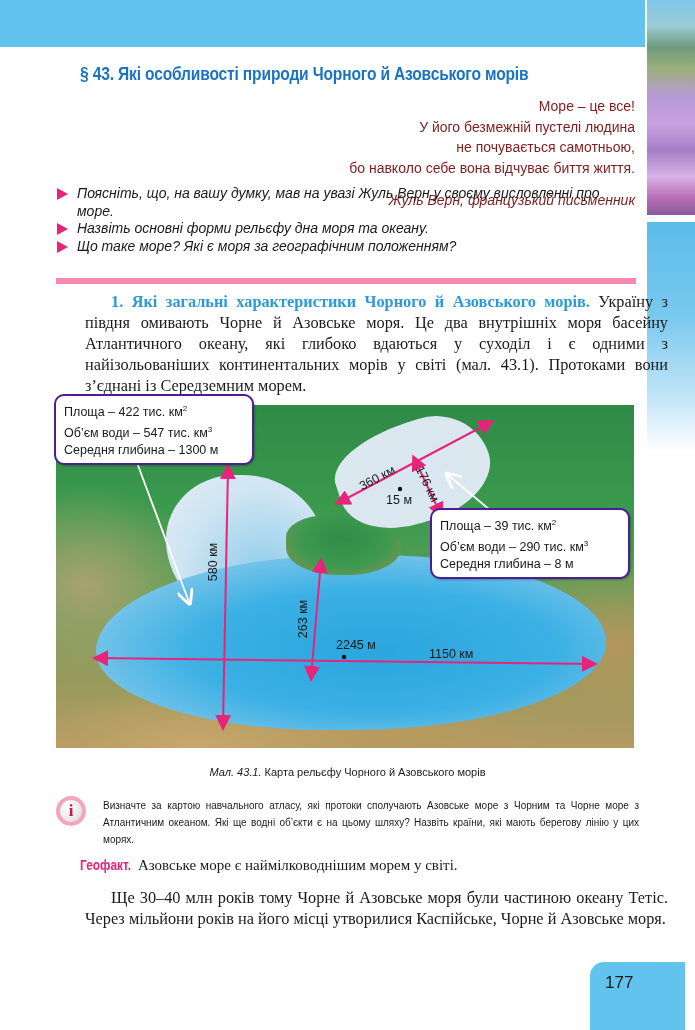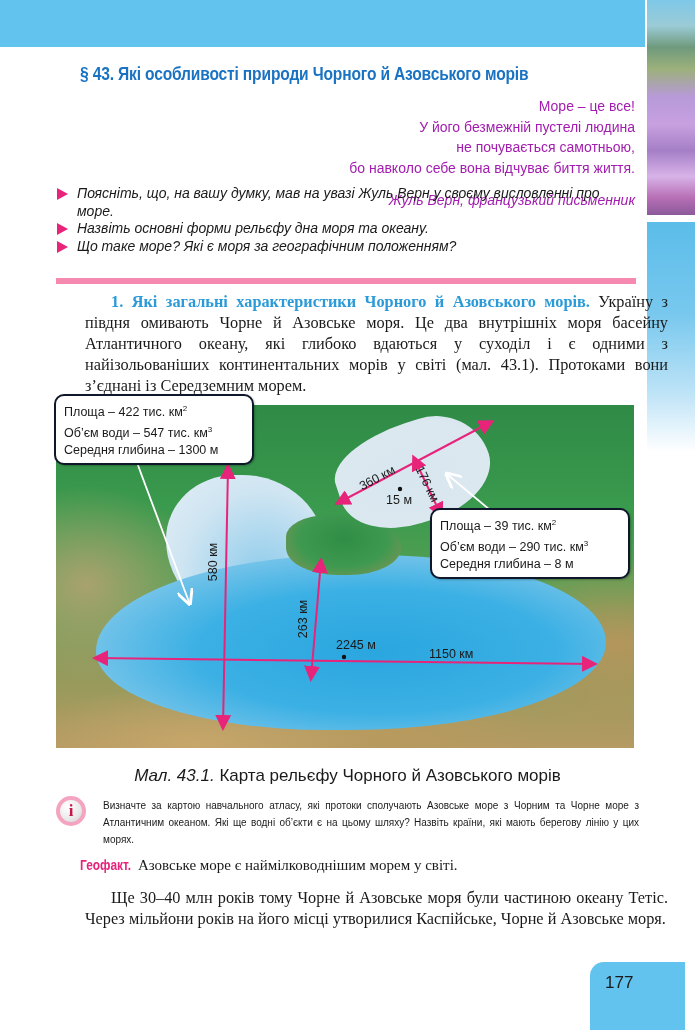--- a/index.html
+++ b/index.html
@@ -3,21 +3,21 @@
 <meta charset="utf-8">
 <style>
   html, body { margin:0; padding:0; }
   body { width:695px; height:1030px; position:relative; background:#ffffff; overflow:hidden; font-family:"Liberation Sans", sans-serif; color:#1a1a1a; }
   .top-band { position:absolute; left:0; top:0; width:645px; height:47px; background:#62c3ef; }
   .side-photo { position:absolute; left:647px; top:0; width:48px; height:215px;
     background: linear-gradient(180deg, #7ec8e8 0%, #9bcbd6 12%, #6f9a7d 22%, #9cb07a 32%, #b79ad8 45%, #c8a0e0 58%, #a57fc6 70%, #d7b3e8 82%, #b86fb5 92%, #8a5a9a 100%); }
   .side-blue { position:absolute; left:647px; top:222px; width:48px; height:230px;
     background: linear-gradient(180deg, #5bbde9 0%, #78c8ee 40%, #bfe4f7 75%, #ffffff 100%); }
   .title { position:absolute; left:80px; top:63px; font-family:"Liberation Sans", sans-serif; font-weight:bold; font-size:19px; color:#1a73c2; transform:scaleX(0.82); transform-origin:left; letter-spacing:-0.2px; white-space:nowrap; }
-  .epigraph { position:absolute; right:60px; top:96px; text-align:right; font-size:14px; line-height:20.5px; color:#a21caf; }
+  .epigraph { position:absolute; right:60px; top:96px; text-align:right; font-size:14px; line-height:20.5px; color:#7f1d1d; }
   .epigraph .author { font-style:italic; margin-top:12px; }
   .questions { position:absolute; left:56px; top:185px; width:583px; font-size:14px; line-height:17.5px; font-style:italic; color:#1a1a1a; }
   .q { position:relative; padding-left:21px; }
   .q .tri { position:absolute; left:1px; top:3px; width:0; height:0; border-top:6px solid transparent; border-bottom:6px solid transparent; border-left:11px solid #e8237a; }
   .pink-rule { position:absolute; left:56px; top:278px; width:580px; height:6px; background:#f589b0; }
   .para { position:absolute; left:56px; width:583px; font-family:"Liberation Serif", serif; font-size:16.3px; line-height:21px; text-align:justify; color:#1a1a1a;margin-left:29px; }
   .para1 { top:291px; }
   .para1 .lead { color:#2a9ad8; font-weight:bold; }
   .indent { display:inline-block; width:26px; }
   .map { position:absolute; left:56px; top:405px; width:578px; height:343px; overflow:hidden;
@@ -28,27 +28,27 @@
       radial-gradient(ellipse 120px 100px at 30px 180px, #a9a26e 0%, rgba(169,162,110,0) 100%),
       linear-gradient(180deg, #2f8a46 0%, #3a9a4d 30%, #5aa055 55%, #8e9a5a 75%, #b59a63 100%); }
   .sea-black { position:absolute; left:40px; top:150px; width:510px; height:175px; border-radius:50% 45% 50% 45% / 55% 50% 50% 45%;
     background: radial-gradient(ellipse at 55% 55%, #2aa6df 0%, #3bb0e4 45%, #7fc7ea 78%, #cfe6f3 100%); }
   .sea-nw { position:absolute; left:110px; top:70px; width:160px; height:150px; border-radius:45% 55% 40% 60%;
     background: radial-gradient(ellipse at 60% 70%, #8ccbeb 0%, #cfe5f2 60%, #e2eef5 100%); }
   .sea-azov { position:absolute; left:280px; top:18px; width:155px; height:100px; border-radius:60% 40% 50% 50% / 40% 60% 50% 50%; transform:rotate(-18deg);
     background: radial-gradient(ellipse at 45% 55%, #d7e6ef 0%, #dce8f0 70%, #c9dfec 100%); }
   .crimea { position:absolute; left:230px; top:110px; width:115px; height:60px; border-radius:40% 60% 50% 50%;
     background: radial-gradient(ellipse at 50% 40%, #2f8d45 0%, #3f9950 55%, #8e935a 100%); }
-  .callout { position:absolute; background:#ffffff; border:2px solid #0f172a; border-radius:10px; font-size:12.5px; line-height:17px; color:#1a1a1a; padding:4px 8px; box-shadow:1px 1px 2px rgba(0,0,0,.25); z-index:3; }
+  .callout { position:absolute; background:#ffffff; border:2px solid #4c1d95; border-radius:10px; font-size:12.5px; line-height:17px; color:#1a1a1a; padding:4px 8px; box-shadow:1px 1px 2px rgba(0,0,0,.25); z-index:3; }
   .callout sup { font-size:8px; }
   .callout-black { left:54px; top:394px; width:180px; }
   .callout-azov { left:430px; top:508px; width:180px; }
   .map-label { position:absolute; font-size:12.5px; color:#1a1a1a; white-space:nowrap; z-index:2; }
   .overlay { position:absolute; left:0; top:0; z-index:2; }
-  .caption { position:absolute; left:0; width:695px; top:766px; text-align:center; font-size:17px; color:#1a1a1a; }
+  .caption { position:absolute; left:0; width:695px; top:766px; text-align:center; font-size:11px; color:#1a1a1a; }
   .caption .fig { font-style:italic; }
   .info-icon { position:absolute; left:56px; top:796px; width:30px; height:30px; border-radius:50%; background:#f4a3c0; display:flex; align-items:center; justify-content:center; }
   .info-icon .inner { width:22px; height:22px; border-radius:50%; background:radial-gradient(circle at 35% 30%, #ffffff 0%, #e9e9e9 60%, #cfcfcf 100%); color:#c8174f; font-family:"Liberation Serif", serif; font-weight:bold; font-size:17px; line-height:22px; text-align:center; }
   .task { position:absolute; left:103px; top:797px; width:536px; font-size:10px; line-height:17px; text-align:justify; color:#1a1a1a; }
   .geofact { position:absolute; left:80px; top:857px; font-family:"Liberation Serif", serif; font-size:15px; color:#1a1a1a; white-space:nowrap; }
   .geofact .lbl { font-family:"Liberation Sans", sans-serif; font-weight:bold; color:#e5247a; font-size:14px; display:inline-block; transform:scaleX(0.85); transform-origin:left; margin-right:-6px; }
   .para2 { top:887px; }
   .page-num { position:absolute; left:590px; top:962px; width:95px; height:68px; background:#62c3ef; border-top-left-radius:14px; }
   .page-num span { position:absolute; left:15px; top:11px; font-size:17px; color:#1a1a1a; }
 </style>

